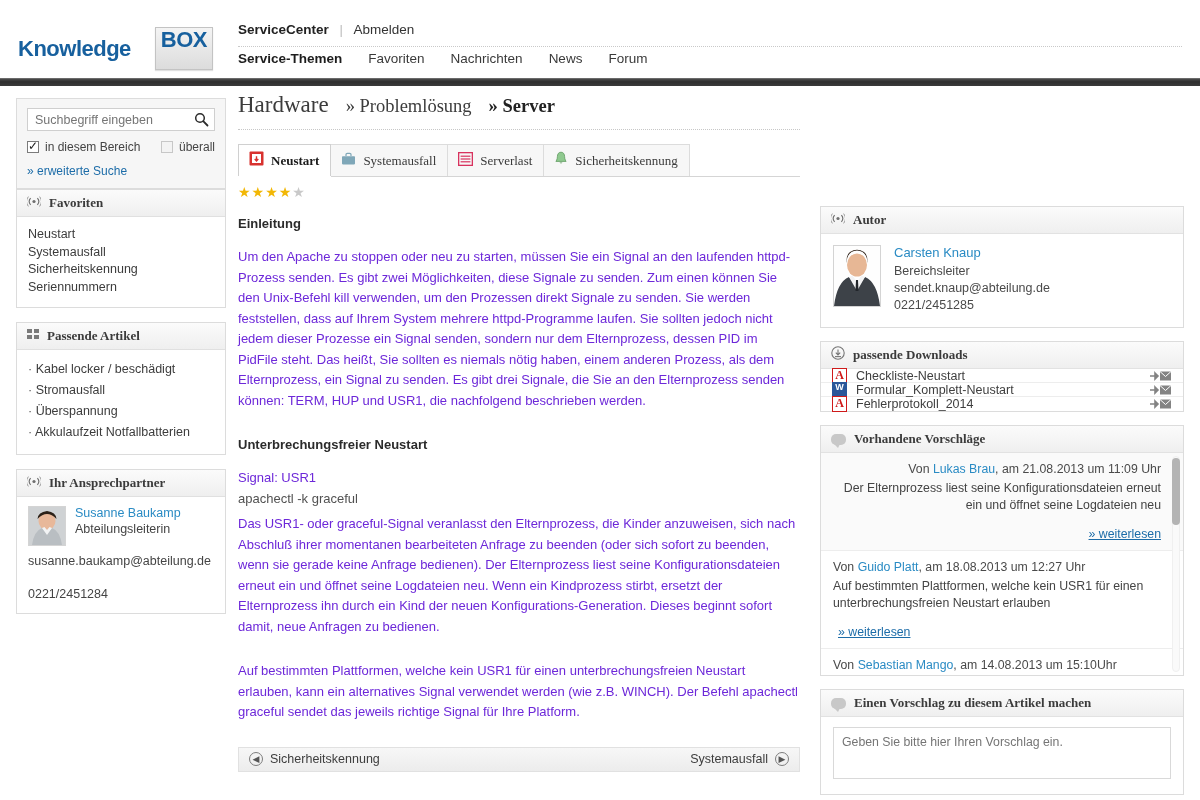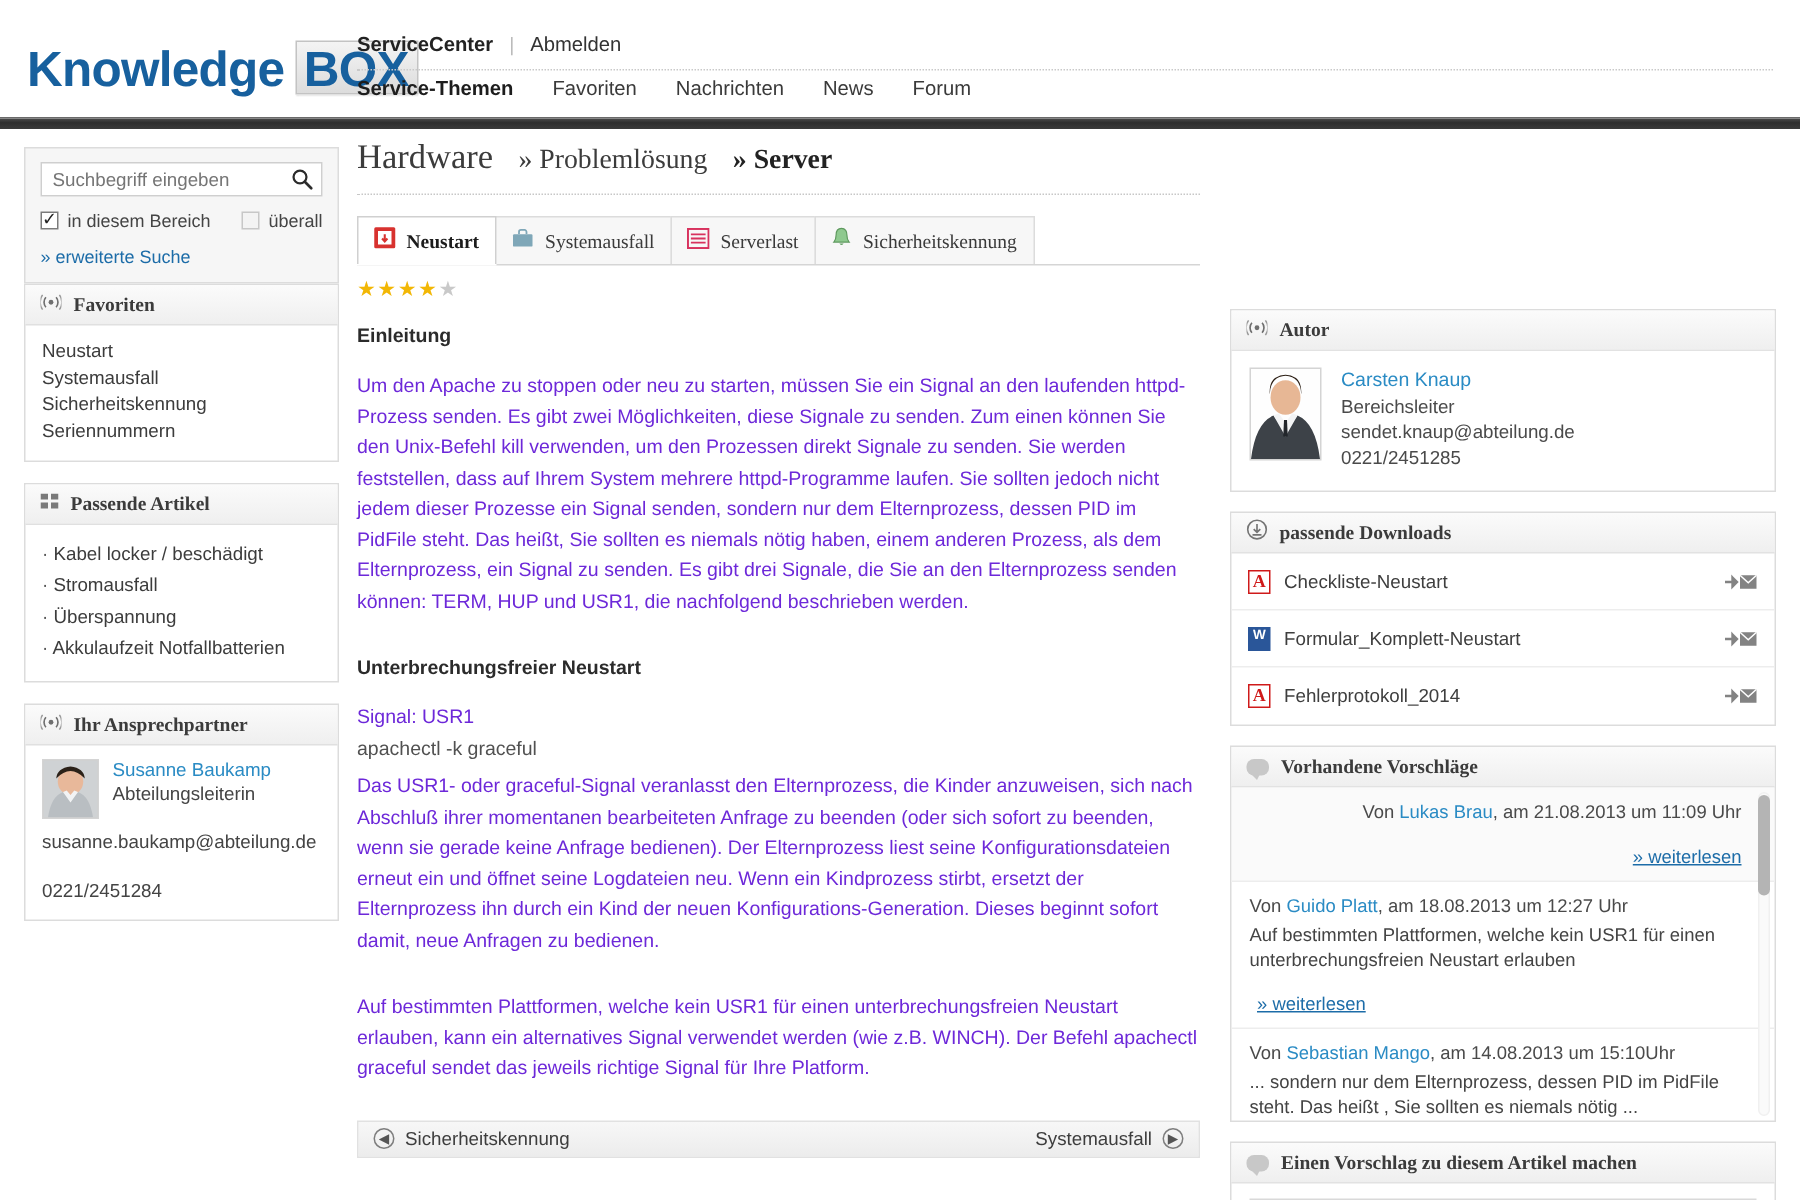--- a/index.html
+++ b/index.html
@@ -9,24 +9,24 @@
     background:#ffffff;
     font-family:"Liberation Sans", sans-serif;
     font-size:13px;
     color:#404040;
     overflow:hidden;
   }
   .page { position:relative; width:1200px; height:800px; }
 
   
   .header { position:relative; height:78px; background:#fff; }
-  .logo { position:absolute; left:18px; top:27px; font-size:33px; font-weight:bold;
+  .logo { position:absolute; left:18px; top:27px; font-size:22px; font-weight:bold;
           letter-spacing:-0.5px; line-height:1; display:flex; align-items:center; }
   .logo .k { color:#17609e; }
-  .logo .boxwrap { margin-left:7px; padding:1px 5px 0 5px; color:#17609e;
+  .logo .boxwrap { margin-left:24px; padding:1px 5px 18px 5px; color:#17609e;
       background:linear-gradient(180deg,#f4f4f4,#dcdcdc); border:1px solid #c3c3c3;
       box-shadow:0 1px 1px rgba(0,0,0,.12); }
 
   .toplinks { position:absolute; left:238px; top:22px; width:944px;
       padding-bottom:9px; border-bottom:1px dotted #c9c9c9; }
   .toplinks a { color:#333; text-decoration:none; font-size:13.5px; }
   .toplinks a.b { font-weight:bold; color:#222; }
   .toplinks .sep { color:#bbb; margin:0 7px; }
 
   .mainnav { position:absolute; left:238px; top:51px; display:flex; gap:26px; }
@@ -113,21 +113,21 @@
   .rpanel { background:#fff; border:1px solid #dcdcdc; margin-bottom:13px; }
   .rhead { display:flex; align-items:center; gap:8px; height:27px; padding:0 10px;
       background:linear-gradient(180deg,#fbfbfb,#efefef); border-bottom:1px solid #e2e2e2;
       font-size:13px; color:#3b3b3b; font-weight:bold; font-family:"Liberation Serif", serif; }
 
   .author { display:flex; gap:13px; padding:11px 12px 13px 12px; }
   .aimg { width:48px; height:62px; flex:none; border:1px solid #d4d4d4; overflow:hidden; }
   .aname { color:#2a8bc4; font-size:13px; text-decoration:none; display:block; margin-bottom:3px; }
   .ainfo { font-size:12.5px; color:#4a4a4a; line-height:17px; }
 
-  .dl-row { display:flex; align-items:center; height:38px; padding:0 11px;
+  .dl-row { display:flex; align-items:center; height:14px; padding:0 11px;
       border-bottom:1px solid #ededed; cursor:pointer; }
   .dl-row:last-child { border-bottom:none; }
   .dl-name { flex:1; font-size:12.5px; color:#3e3e3e; margin-left:9px; }
   .fi { width:15px; height:16px; flex:none; position:relative; }
   .fi.pdf { background:#fff; border:1px solid #cf1a1a; }
   .fi.pdf:after { content:"A"; position:absolute; left:0; right:0; top:-1px; text-align:center;
       font-size:12px; font-weight:bold; color:#cf1a1a; font-family:"Liberation Serif", serif; }
   .fi.doc { background:#2a5699; }
   .fi.doc:after { content:"W"; position:absolute; left:0; right:0; top:0px; text-align:center;
       font-size:9px; font-weight:bold; color:#fff; }
@@ -450,20 +450,21 @@
         <div class="rhead">
           <span class="bubble"></span>
           <span>Vorhandene Vorschläge</span>
         </div>
         <div class="sugg-list">
 
           <div class="sugg alt">
             <div class="sugg-meta">
               <span>Von </span><a href="#">Lukas Brau</a><span>, am 21.08.2013 um 11:09 Uhr</span>
             </div>
+            <div class="sugg-txt">Der Elternprozess liest seine Konfigurationsdateien erneut ein und öffnet seine Logdateien neu</div>
             <a href="#" class="more">» weiterlesen</a>
           </div>
 
           <div class="sugg">
             <div class="sugg-meta">
               <span>Von </span><a href="#">Guido Platt</a><span>, am 18.08.2013 um 12:27 Uhr</span>
             </div>
             <div class="sugg-txt">Auf bestimmten Plattformen, welche kein USR1 für einen unterbrechungsfreien Neustart erlauben</div>
             <a href="#" class="more" style="margin-left:5px">» weiterlesen</a>
           </div>

